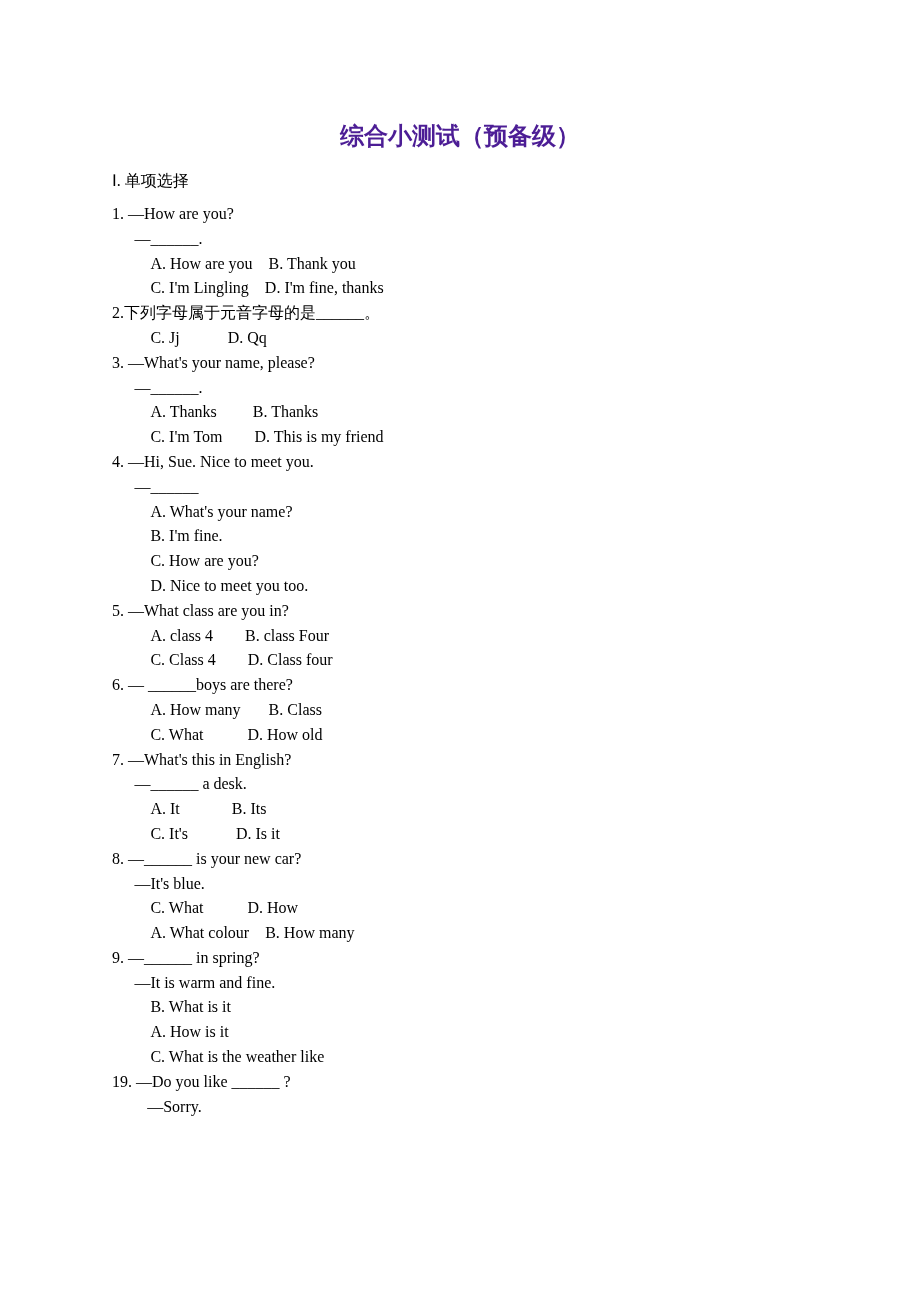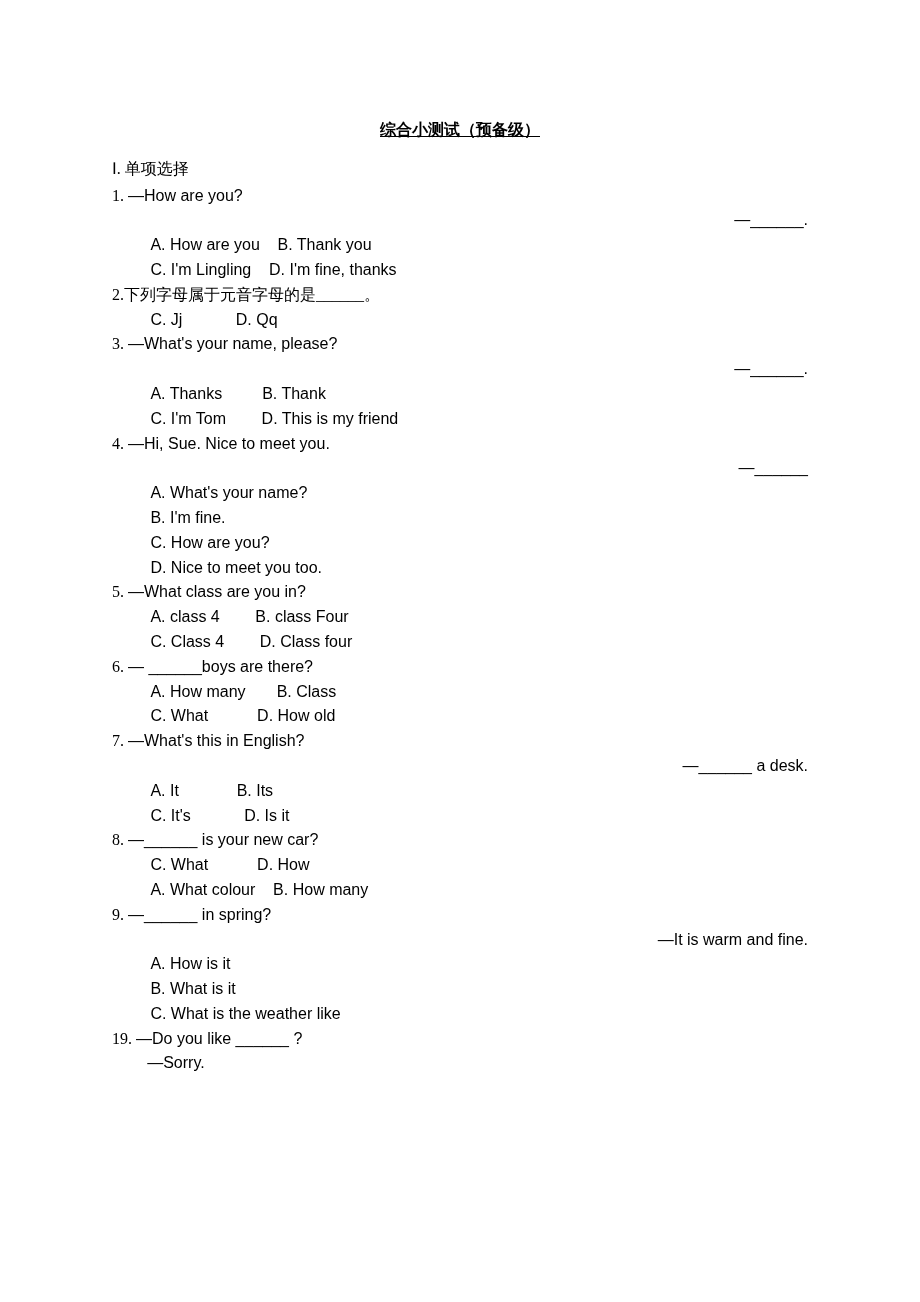--- a/index.html
+++ b/index.html
@@ -8,51 +8,49 @@
       width: 920px;
       height: 1302px;
       padding: 118px 112px 40px 112px;
       font-family: "SimSun", "宋体", serif;
       font-size: 16px;
       line-height: 1.55;
       color: #000;
     }
     .title {
       text-align: center;
-      color: #000000;
+      color: #4c1d95;
       font-weight: bold;
-      font-size: 16px;
+      font-size: 24px;
       margin-bottom: 14px;
       font-family: "SimSun", "宋体", serif;
-      text-decoration: underline;
     }
     .section-label {
-      margin-bottom: 2px;
+      margin-bottom: 8px;
     }
     .question {
       margin-bottom: 0;
     }
     .q-line {
       white-space: pre;
     }
     .options {
       padding-left: 2.4em;
       white-space: pre;
     }
     .sub-line {
       padding-left: 1.4em;
       white-space: pre;
-      text-align: right;
     }
     .sub-line10 {
       padding-left: 2.2em;
       white-space: pre;
     }
     .mono-en {
-      font-family: Liberation Sans, sans-serif;
+      font-family: Liberation Serif, serif;
     }
   </style>
 </head>
 <body>
 
 <div class="title">综合小测试（预备级）</div>
 <div class="section-label">Ⅰ. 单项选择</div>
 
 <div class="question">
   <div class="q-line"><span>1.</span> <span class="mono-en">—How are you?</span></div>
@@ -62,21 +60,21 @@
 </div>
 
 <div class="question">
   <div class="q-line"><span>2.</span><span>下列字母属于元音字母的是______。</span></div>
   <div class="options mono-en"><span>C. Jj</span>            <span>D. Qq</span></div>
 </div>
 
 <div class="question">
   <div class="q-line"><span>3.</span> <span class="mono-en">—What's your name, please?</span></div>
   <div class="sub-line mono-en">—______.</div>
-  <div class="options mono-en"><span>A. Thanks</span>         <span>B. Thank</span></div>
+  <div class="options mono-en"><span>A. Thanks</span>         <span>B. Thanks</span></div>
   <div class="options mono-en"><span>C. I'm Tom</span>        <span>D. This is my friend</span></div>
 </div>
 
 <div class="question">
   <div class="q-line"><span>4.</span> <span class="mono-en">—Hi, Sue. Nice to meet you.</span></div>
   <div class="sub-line mono-en">—______</div>
   <div class="options mono-en">A. What's your name?</div>
   <div class="options mono-en">B. I'm fine.</div>
   <div class="options mono-en">C. How are you?</div>
   <div class="options mono-en">D. Nice to meet you too.</div>
@@ -96,28 +94,29 @@
 
 <div class="question">
   <div class="q-line"><span>7.</span> <span class="mono-en">—What's this in English?</span></div>
   <div class="sub-line mono-en">—______ a desk.</div>
   <div class="options mono-en"><span>A. It</span>             <span>B. Its</span></div>
   <div class="options mono-en"><span>C. It's</span>            <span>D. Is it</span></div>
 </div>
 
 <div class="question">
   <div class="q-line"><span>8.</span> <span class="mono-en">—______ is your new car?</span></div>
+  <div class="sub-line mono-en">—It's blue.</div>
   <div class="options mono-en"><span>C. What</span>           <span>D. How</span></div>
   <div class="options mono-en"><span>A. What colour</span>    <span>B. How many</span></div>
 </div>
 
 <div class="question">
   <div class="q-line"><span>9.</span> <span class="mono-en">—______ in spring?</span></div>
   <div class="sub-line mono-en">—It is warm and fine.</div>
+  <div class="options mono-en">B. What is it</div>
   <div class="options mono-en">A. How is it</div>
-  <div class="options mono-en">B. What is it</div>
   <div class="options mono-en">C. What is the weather like</div>
 </div>
 
 <div class="question">
   <div class="q-line"><span>19.</span> <span class="mono-en">—Do you like ______ ?</span></div>
   <div class="sub-line10 mono-en">—Sorry.</div>
 </div>
 
 </body></html>

